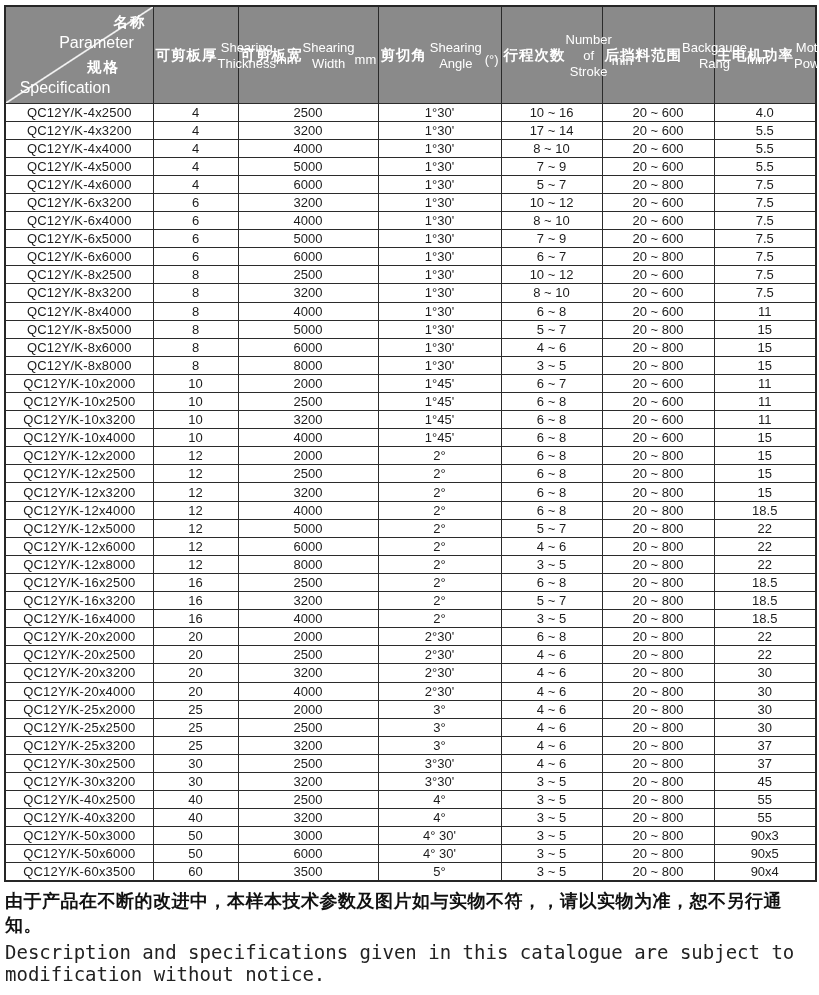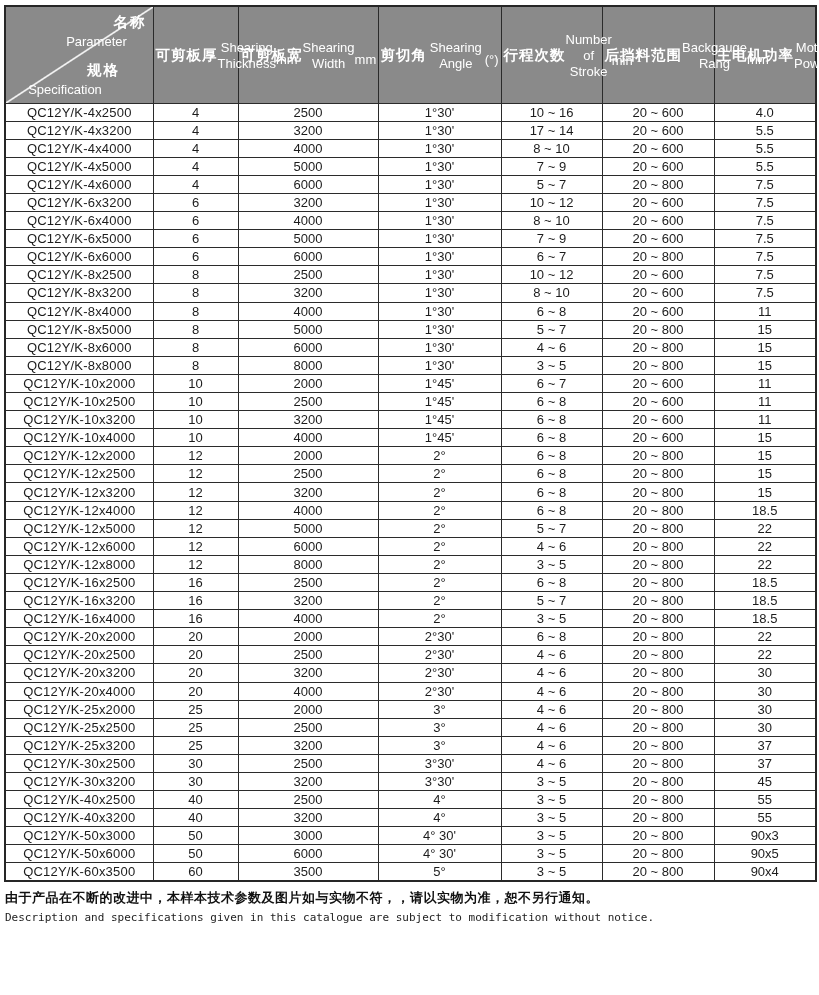--- a/index.html
+++ b/index.html
@@ -84,48 +84,48 @@
     left: 4px;
     width: 110px;
     text-align: center;
   }
   .corner-top .h-cn, .corner-bottom .h-cn {
     font-size: 14.5px;
     font-weight: bold;
     letter-spacing: 2px;
   }
   .corner-top .c-en, .corner-bottom .c-en {
-    font-size: 13px;
+    font-size: 16px;
     margin-top: 2px;
   }
   tbody td {
     height: 18.1px;
     padding: 0 2px;
     text-align: center;
     font-size: 13px;
     color: #1c1c1c;
     white-space: nowrap;
     overflow: hidden;
   }
   tbody td.model {
     letter-spacing: 0.2px;
     text-align: center;
   }
   .footer {
     padding: 7px 1px 0 1px;
   }
   .f-cn {
-    font-size: 13px;
+    font-size: 18px;
     font-weight: bold;
     color: #111111;
     letter-spacing: 0.5px;
   }
   .f-en {
     font-family: "DejaVu Sans Mono", "Liberation Mono", monospace;
-    font-size: 11px;
+    font-size: 19px;
     color: #222222;
     margin-top: 4px;
   }
 </style>
 </head>
 <body>
 
 <div class="page">
   <table class="spec">
     <colgroup>

